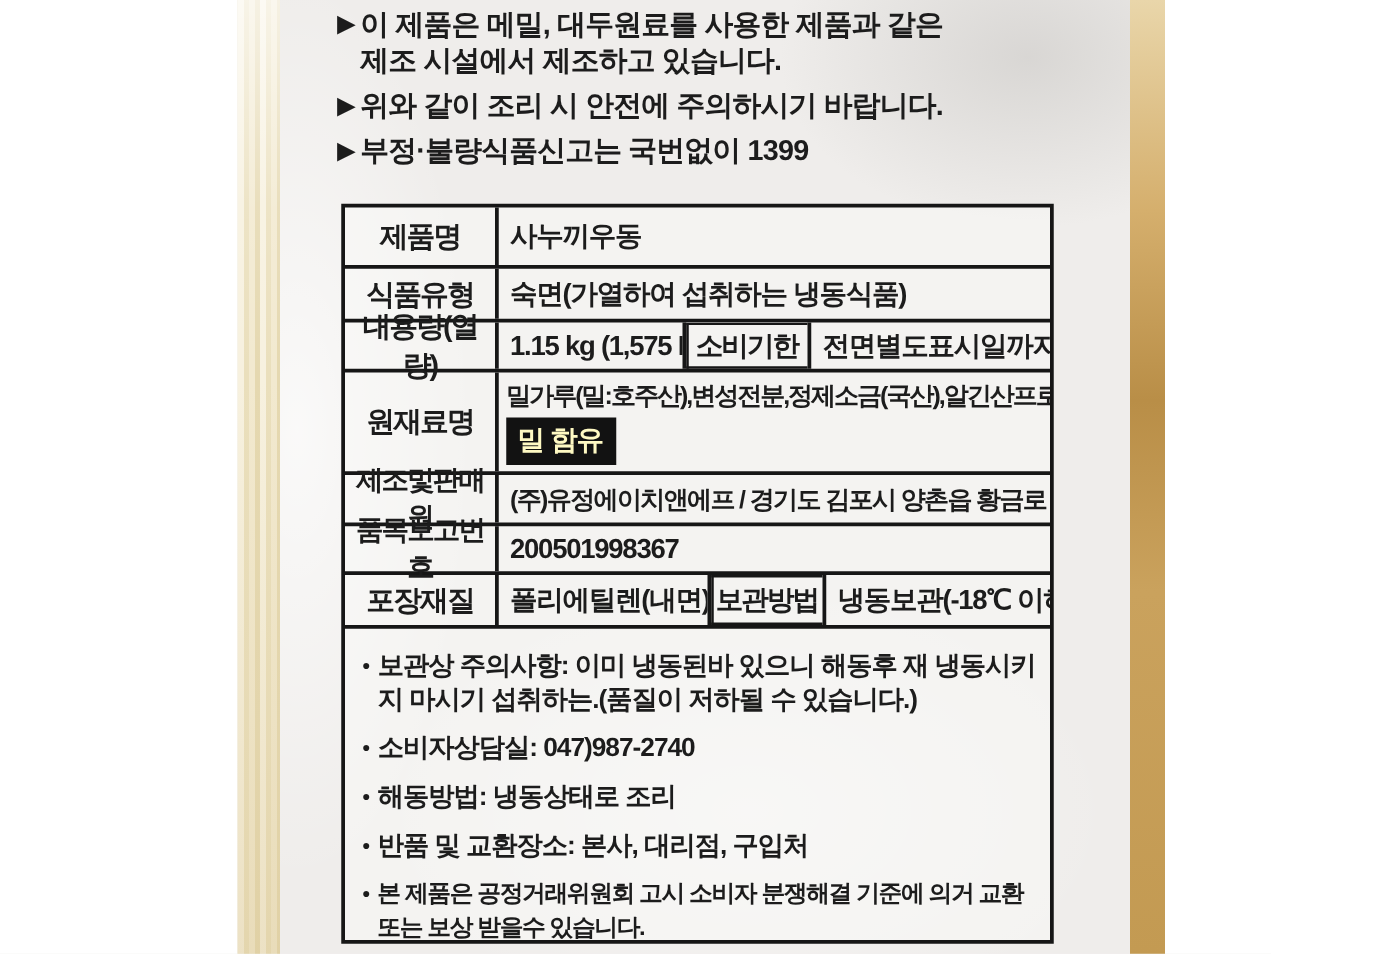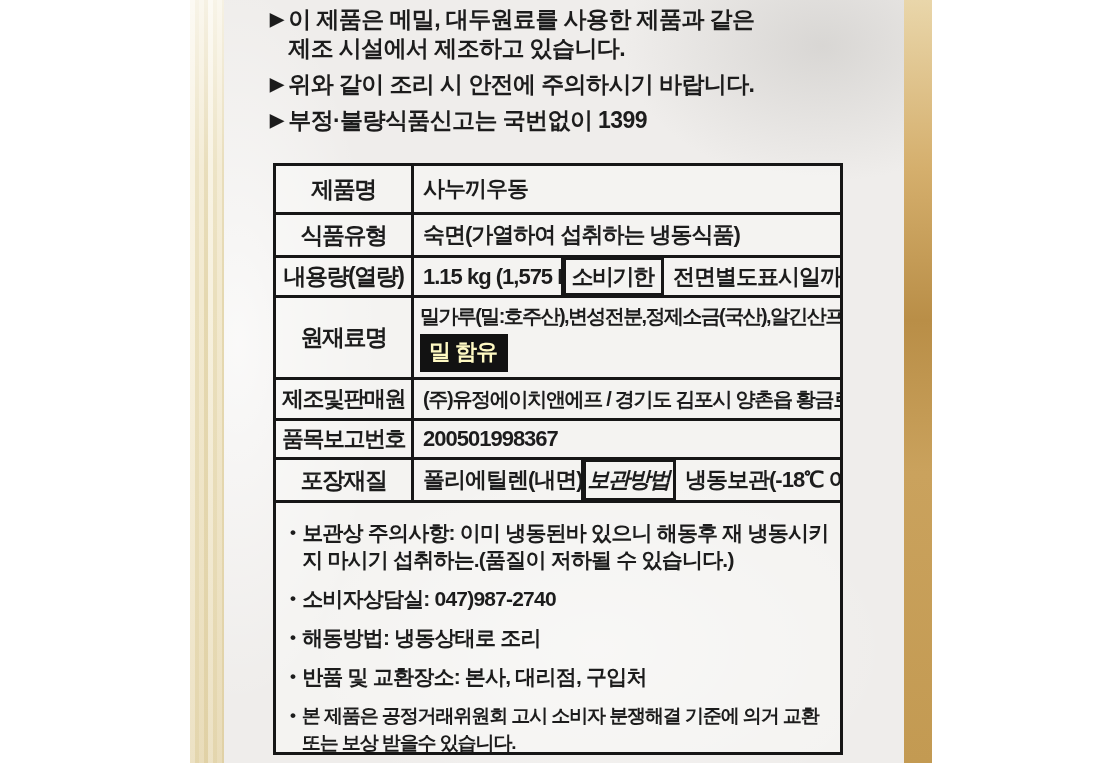--- a/index.html
+++ b/index.html
@@ -43,21 +43,21 @@
   .notice .ntext .l2 { }
 
   
   .info-table {
     position:absolute; left:49px; top:163px; width:570px;
     border:3px solid #161616; background:rgba(250,249,247,.5);
   }
   .trow { display:flex; border-bottom:3px solid #161616; }
   .trow:last-child { border-bottom:none; }
   .c-label {
-    flex:none; width:138px; border-right:3px solid #161616;
+    flex:none; width:123px; border-right:3px solid #161616;
     display:flex; align-items:center; justify-content:center; text-align:center;
     font-size:23px; font-weight:700; letter-spacing:-1.5px; padding:0 2px;
   }
   .c-val {
     flex:1; display:flex; align-items:center; padding:0 9px;
     font-size:22px; font-weight:600; letter-spacing:-1px; overflow:hidden; white-space:nowrap;
   }
   .c-val.fixed { flex:none; border-right:3px solid #161616; }
   .c-sub {
     flex:none; display:flex; align-items:center; justify-content:center;
@@ -149,21 +149,21 @@
       </div>
 
       <div class="trow r6">
         <div class="c-label" style="font-size:22px;">품목보고번호</div>
         <div class="c-val">200501998367</div>
       </div>
 
       <div class="trow r7">
         <div class="c-label">포장재질</div>
         <div class="c-val fixed" style="width:170px;">폴리에틸렌(내면)</div>
-        <div class="c-sub" style="width:92px;font-style:italic;">보관방법</div>
+        <div class="c-sub" style="width:92px;">보관방법</div>
         <div class="c-val">냉동보관(-18℃ 이하)</div>
       </div>
 
       <div class="trow">
         <div class="c-notes">
           <div class="note">
             <span class="b">•</span>
             <span>보관상 주의사항: 이미 냉동된바 있으니 해동후 재 냉동시키지 마시기 섭취하는.(품질이 저하될 수 있습니다.)</span>
           </div>
           <div class="note">

